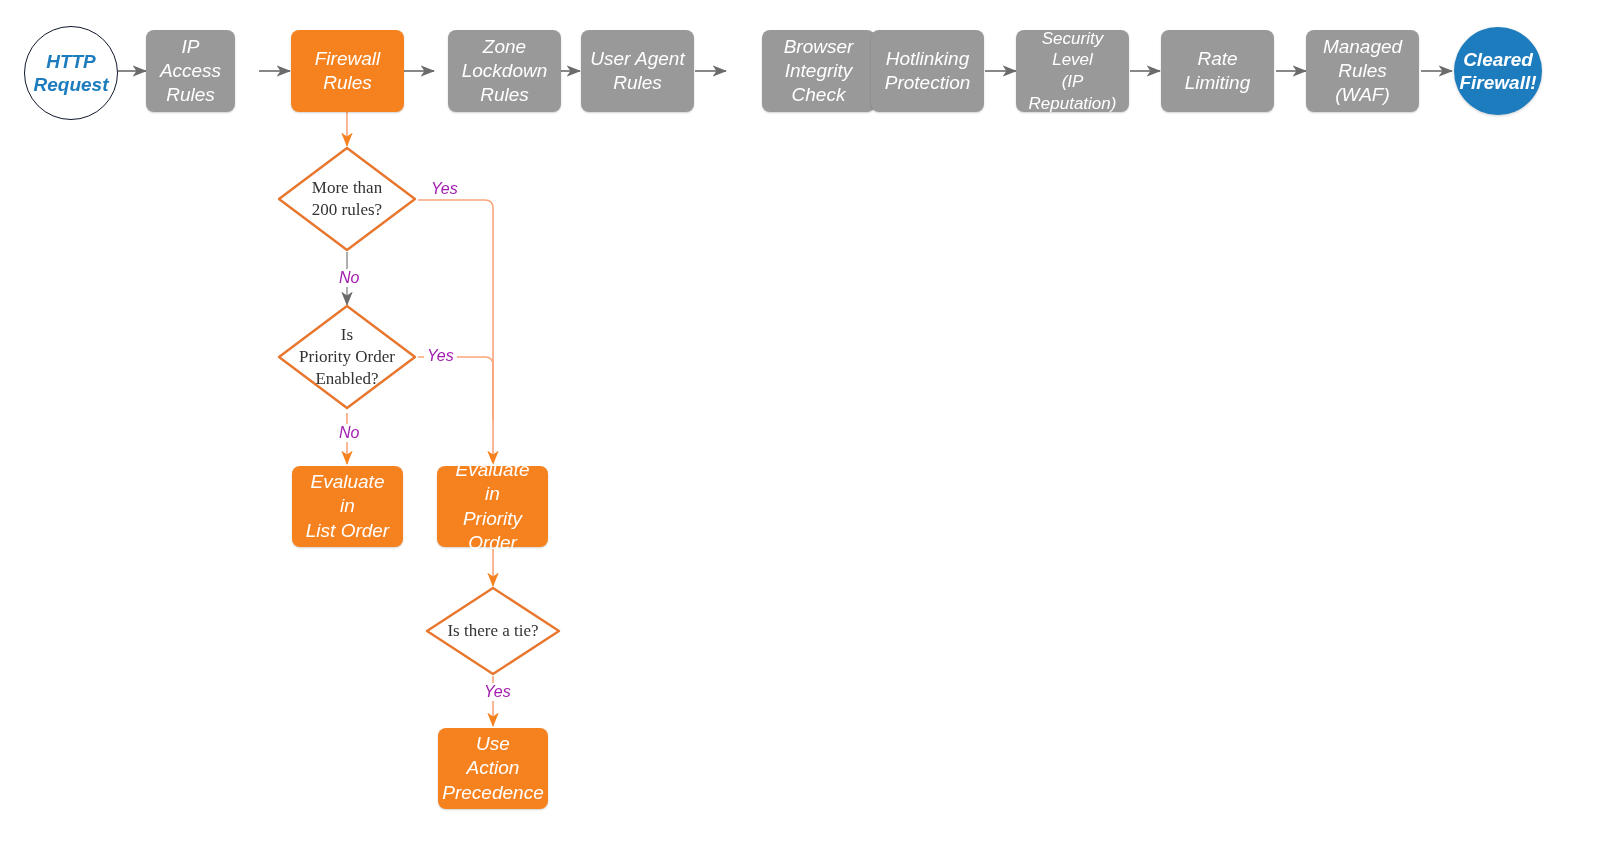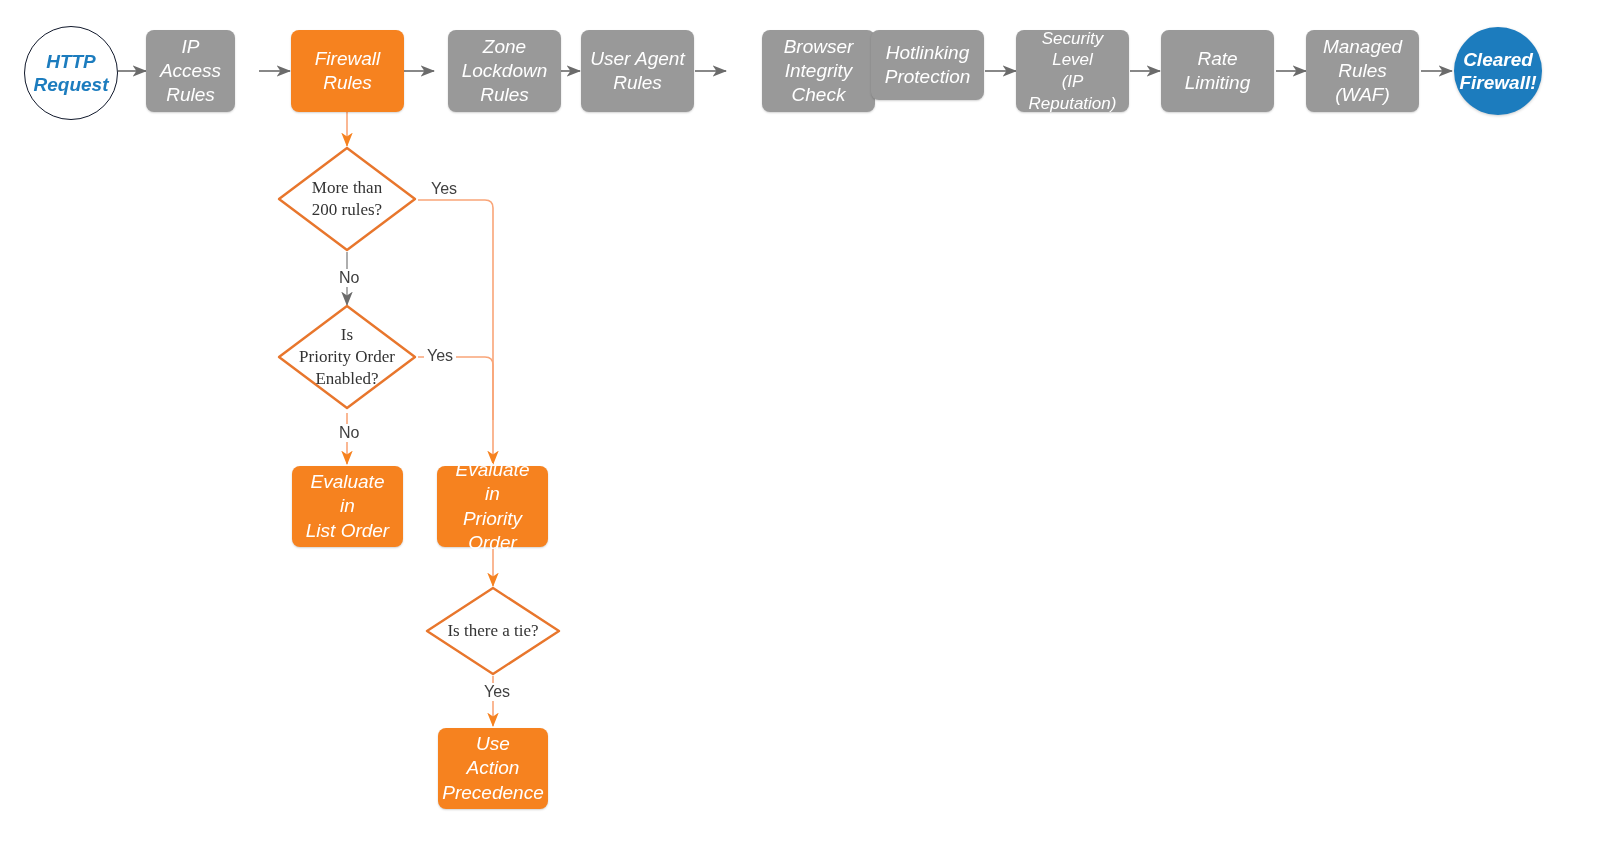--- a/index.html
+++ b/index.html
@@ -92,21 +92,22 @@
     color: #333333;
     line-height: 1.3;
     z-index: 2;
     font-family: Liberation Serif, serif;
   }
 
   
   .edge-label {
     position: absolute;
     font-size: 16px;
-    color: #404040;
+    font-style: italic;
+    color: #a21caf;
     background: #ffffff;
     padding: 0 3px;
     white-space: nowrap;
     z-index: 3;
   }
 
   .ln { display: block; }
 </style>
 </head>
 <body>
@@ -191,21 +192,21 @@
   </div>
 
   <div class="node proc gray" style="left:726px; top:30px; width:113px; height:82px;margin-left:36px;">
     <div>
       <span class="ln">Browser</span>
       <span class="ln">Integrity</span>
       <span class="ln">Check</span>
     </div>
   </div>
 
-  <div class="node proc gray" style="left:871px; top:30px; width:113px; height:70px;">
+  <div class="node proc gray" style="left:871px; top:30px; width:113px; height:82px;">
     <div>
       <span class="ln">Hotlinking</span>
       <span class="ln">Protection</span>
     </div>
   </div>
 
   <div class="node proc gray" style="left:1016px; top:30px; width:113px; height:82px; font-size:17px;">
     <div>
       <span class="ln">Security</span>
       <span class="ln">Level</span>

